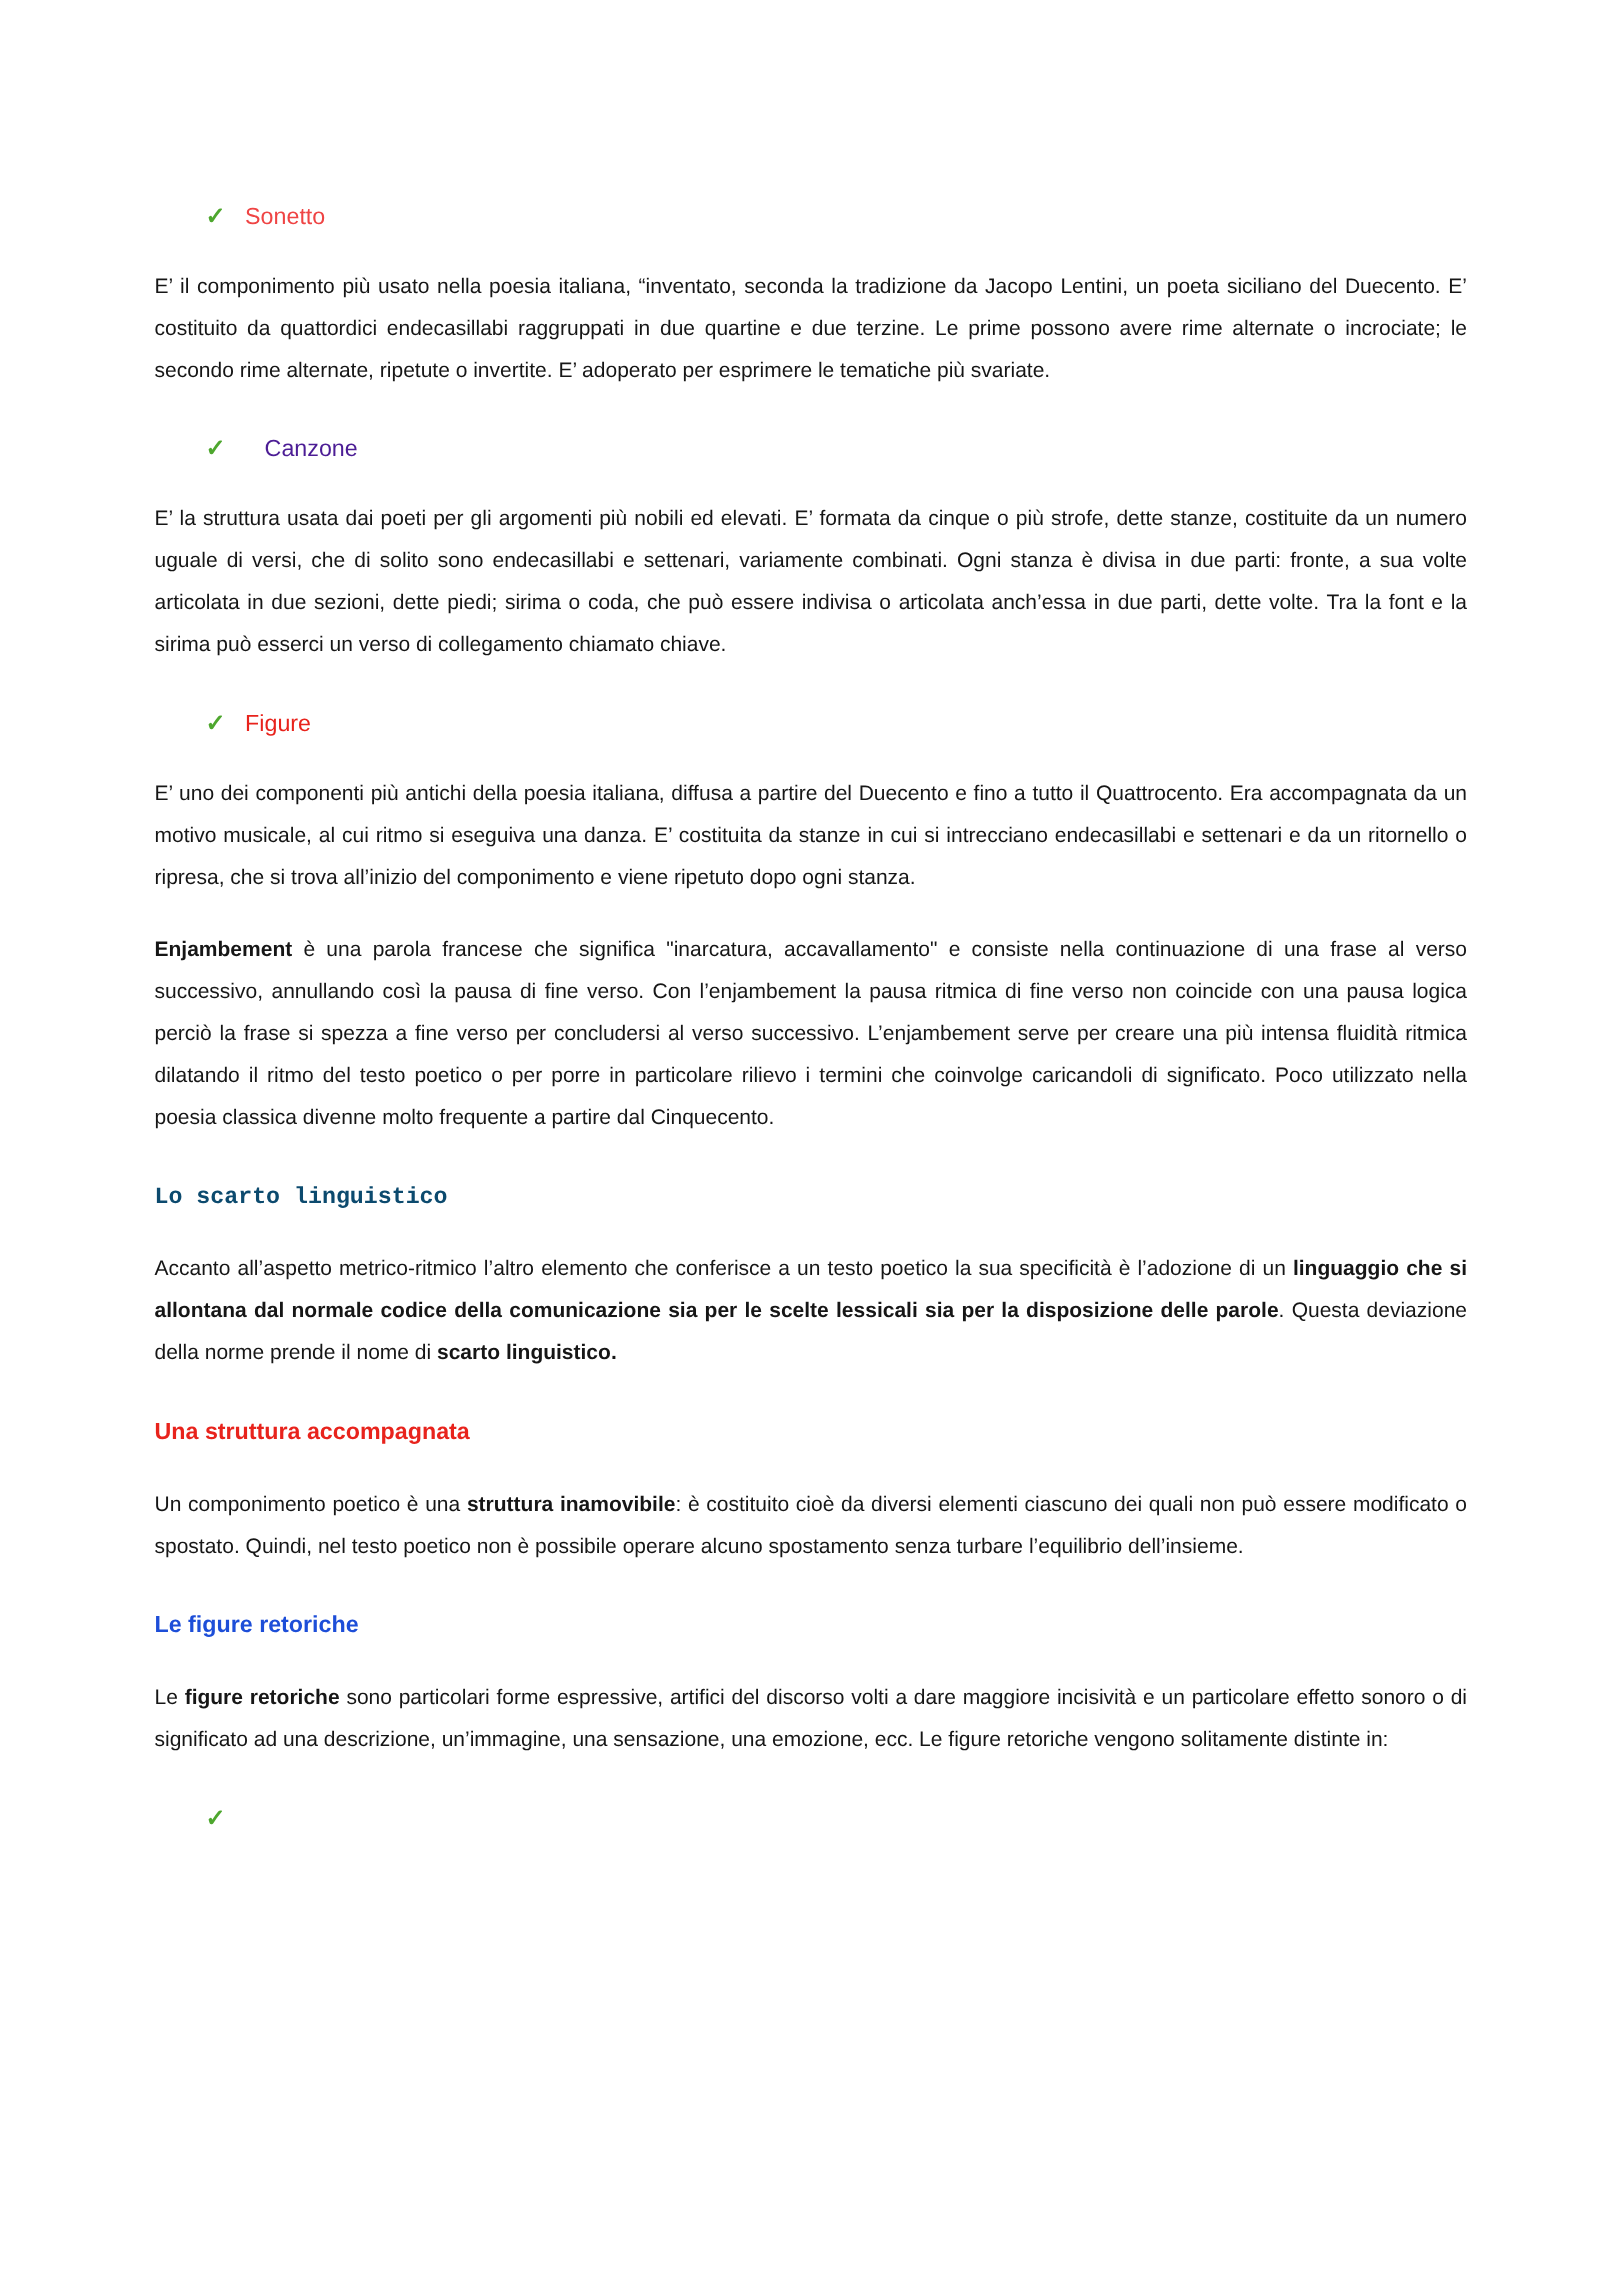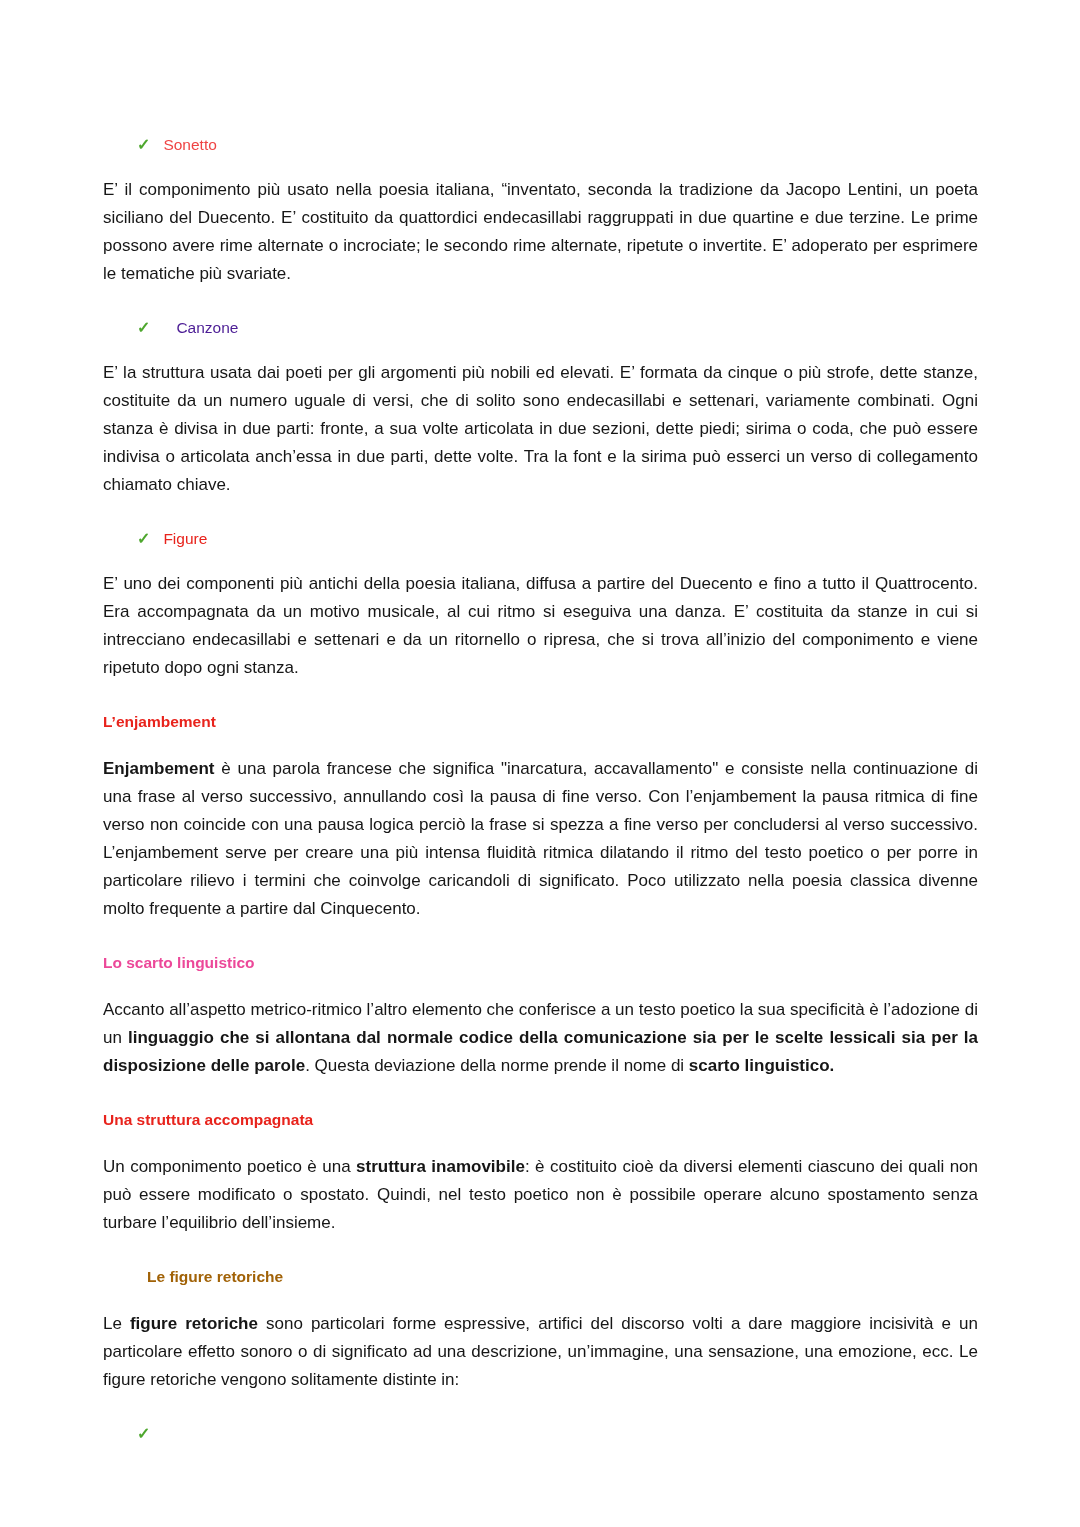--- a/index.html
+++ b/index.html
@@ -15,21 +15,21 @@
   }
   .page {
     box-sizing: border-box;
     width: 1080px;
     min-height: 1527px;
     padding: 131px 102px 60px 103px;
     background: #ffffff;
   }
   .page > :first-child { margin-top: 0; }
   .para {
-    font-size: 17px;
+    font-size: 14px;
     line-height: 28px;
     text-align: justify;
     margin: 0 0 20px 0;
   }
   .heading {
     font-size: 15.5px;
     line-height: 28px;
     font-weight: bold;
     margin: 26px 0 19px 0;
   }
@@ -60,24 +60,23 @@
     <div class="check-item">
       <span class="check" style="color: rgb(78, 167, 46);">✓</span>
       <span><span class="run" style="color: #4c1d95; margin-left: 13px;">Canzone</span></span>
     </div>
     <p class="para"><span class="run" style="color: rgb(22, 22, 22);">E’ la struttura usata dai poeti per gli argomenti più nobili ed elevati. E’ formata da cinque o più strofe, dette stanze, costituite da un numero uguale di versi, che di solito sono endecasillabi e settenari, variamente combinati. Ogni stanza è divisa in due parti: fronte, a sua volte articolata in due sezioni, dette piedi; sirima o coda, che può essere indivisa o articolata anch’essa in due parti, dette volte. Tra la font e la sirima può esserci un verso di collegamento chiamato chiave.</span></p>
     <div class="check-item">
       <span class="check" style="color: rgb(78, 167, 46);">✓</span>
       <span><span class="run" style="color: rgb(232, 35, 28);">Figure</span></span>
     </div>
     <p class="para"><span class="run" style="color: rgb(22, 22, 22);">E’ uno dei componenti più antichi della poesia italiana, diffusa a partire del Duecento e fino a tutto il Quattrocento. Era accompagnata da un motivo musicale, al cui ritmo si eseguiva una danza. E’ costituita da stanze in cui si intrecciano endecasillabi e settenari e da un ritornello o ripresa, che si trova all’inizio del componimento e viene ripetuto dopo ogni stanza.</span></p>
-    <p class="heading"><span class="run" style="color: rgb(232, 35, 28);">L’enjambement</span></p>
     <p class="para"><span class="run bold" style="color: rgb(22, 22, 22);">Enjambement</span><span class="run" style="color: rgb(22, 22, 22);"> è una parola francese che significa "inarcatura, accavallamento" e consiste nella continuazione di una frase al verso successivo, annullando così la pausa di fine verso. Con l’enjambement la pausa ritmica di fine verso non coincide con una pausa logica perciò la frase si spezza a fine verso per concludersi al verso successivo. L’enjambement serve per creare una più intensa fluidità ritmica dilatando il ritmo del testo poetico o per porre in particolare rilievo i termini che coinvolge caricandoli di significato. Poco utilizzato nella poesia classica divenne molto frequente a partire dal Cinquecento.</span></p>
-    <p class="heading"><span class="run" style="color: #ec4899;">Lo scarto linguistico</span></p>
+    <p class="heading"><span class="run" style="color: #0c4a6e; font-family: Liberation Mono, monospace;">Lo scarto linguistico</span></p>
     <p class="para"><span class="run" style="color: rgb(22, 22, 22);">Accanto all’aspetto metrico-ritmico l’altro elemento che conferisce a un testo poetico la sua specificità è l’adozione di un </span><span class="run bold" style="color: rgb(22, 22, 22);">linguaggio che si allontana dal normale codice della comunicazione sia per le scelte lessicali sia per la disposizione delle parole</span><span class="run" style="color: rgb(22, 22, 22);">. Questa deviazione della norme prende il nome di </span><span class="run bold" style="color: rgb(22, 22, 22);">scarto linguistico.</span></p>
     <p class="heading"><span class="run" style="color: rgb(232, 35, 28);">Una struttura accompagnata</span></p>
     <p class="para"><span class="run" style="color: rgb(22, 22, 22);">Un componimento poetico è una </span><span class="run bold" style="color: rgb(22, 22, 22);">struttura inamovibile</span><span class="run" style="color: rgb(22, 22, 22);">: è costituito cioè da diversi elementi ciascuno dei quali non può essere modificato o spostato. Quindi, nel testo poetico non è possibile operare alcuno spostamento senza turbare l’equilibrio dell’insieme.</span></p>
-    <p class="heading"><span class="run" style="color: #a16207; margin-left: 44px;">Le figure retoriche</span></p>
+    <p class="heading"><span class="run" style="color: #1d4ed8;">Le figure retoriche</span></p>
     <p class="para"><span class="run" style="color: rgb(22, 22, 22);">Le </span><span class="run bold" style="color: rgb(22, 22, 22);">figure retoriche</span><span class="run" style="color: rgb(22, 22, 22);"> sono particolari forme espressive, artifici del discorso volti a dare maggiore incisività e un particolare effetto sonoro o di significato ad una descrizione, un’immagine, una sensazione, una emozione, ecc. Le figure retoriche vengono solitamente distinte in:</span></p>
     <div class="check-item">
       <span class="check" style="color: rgb(78, 167, 46);">✓</span>
     </div>
   </div>
 
 </body></html>

